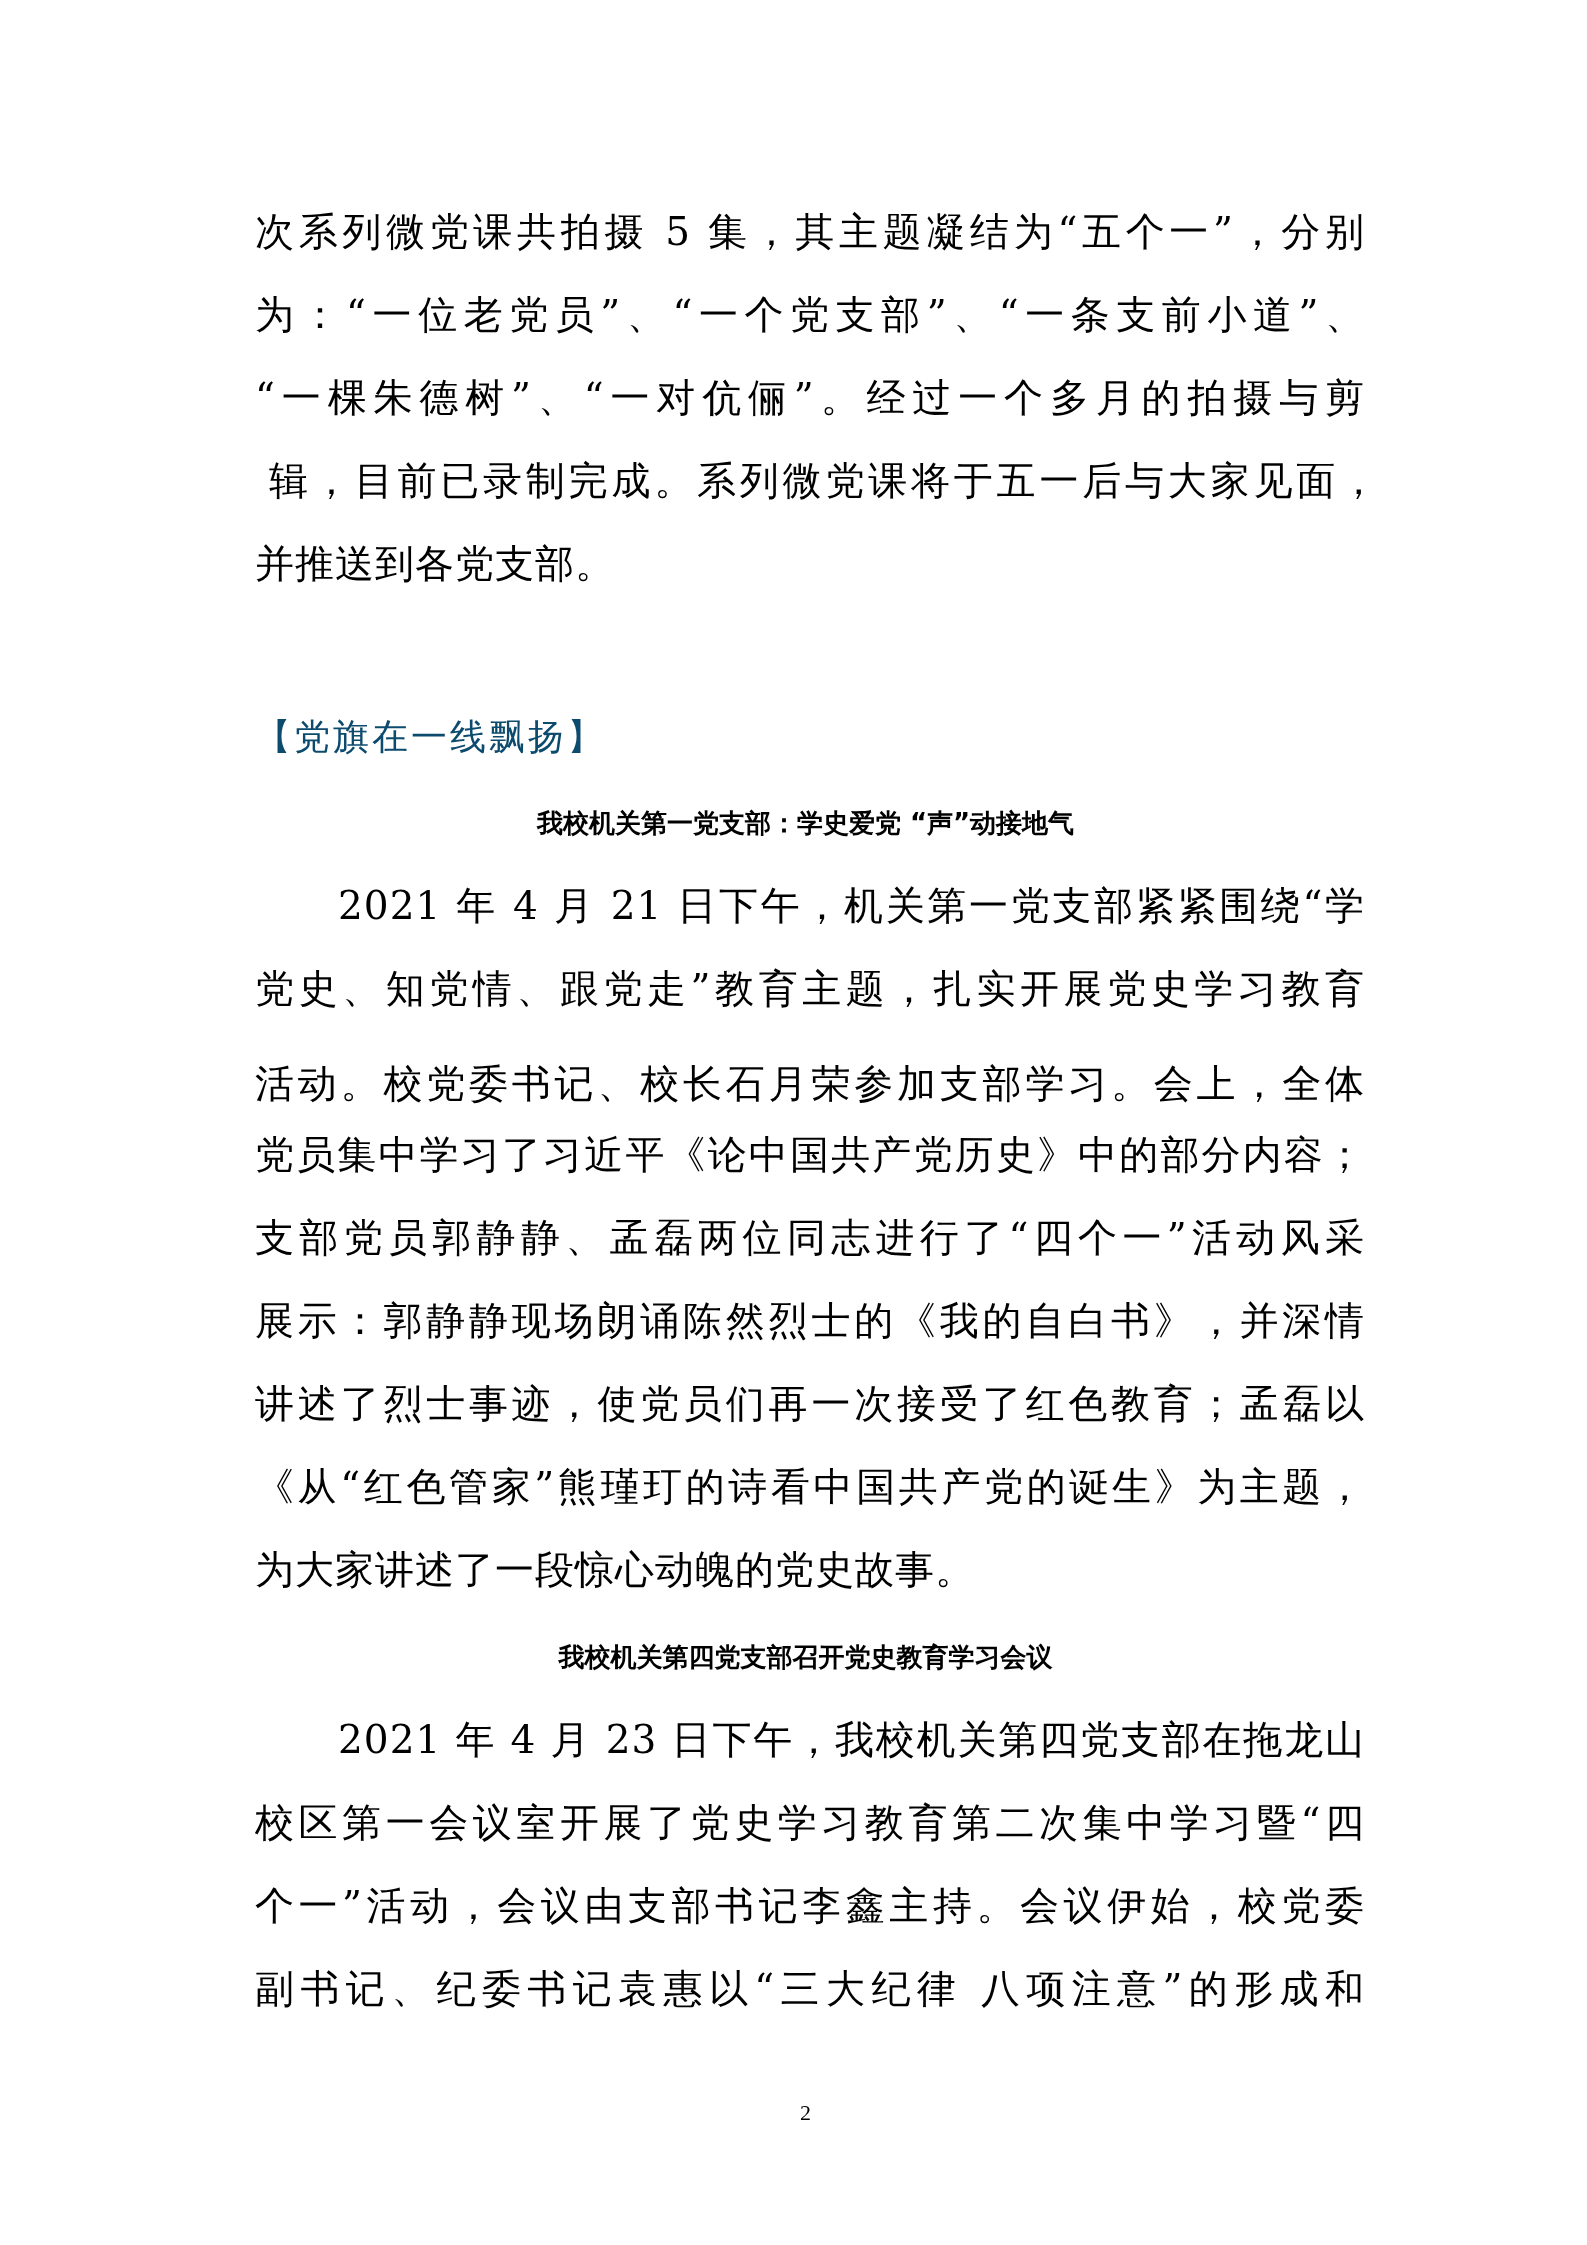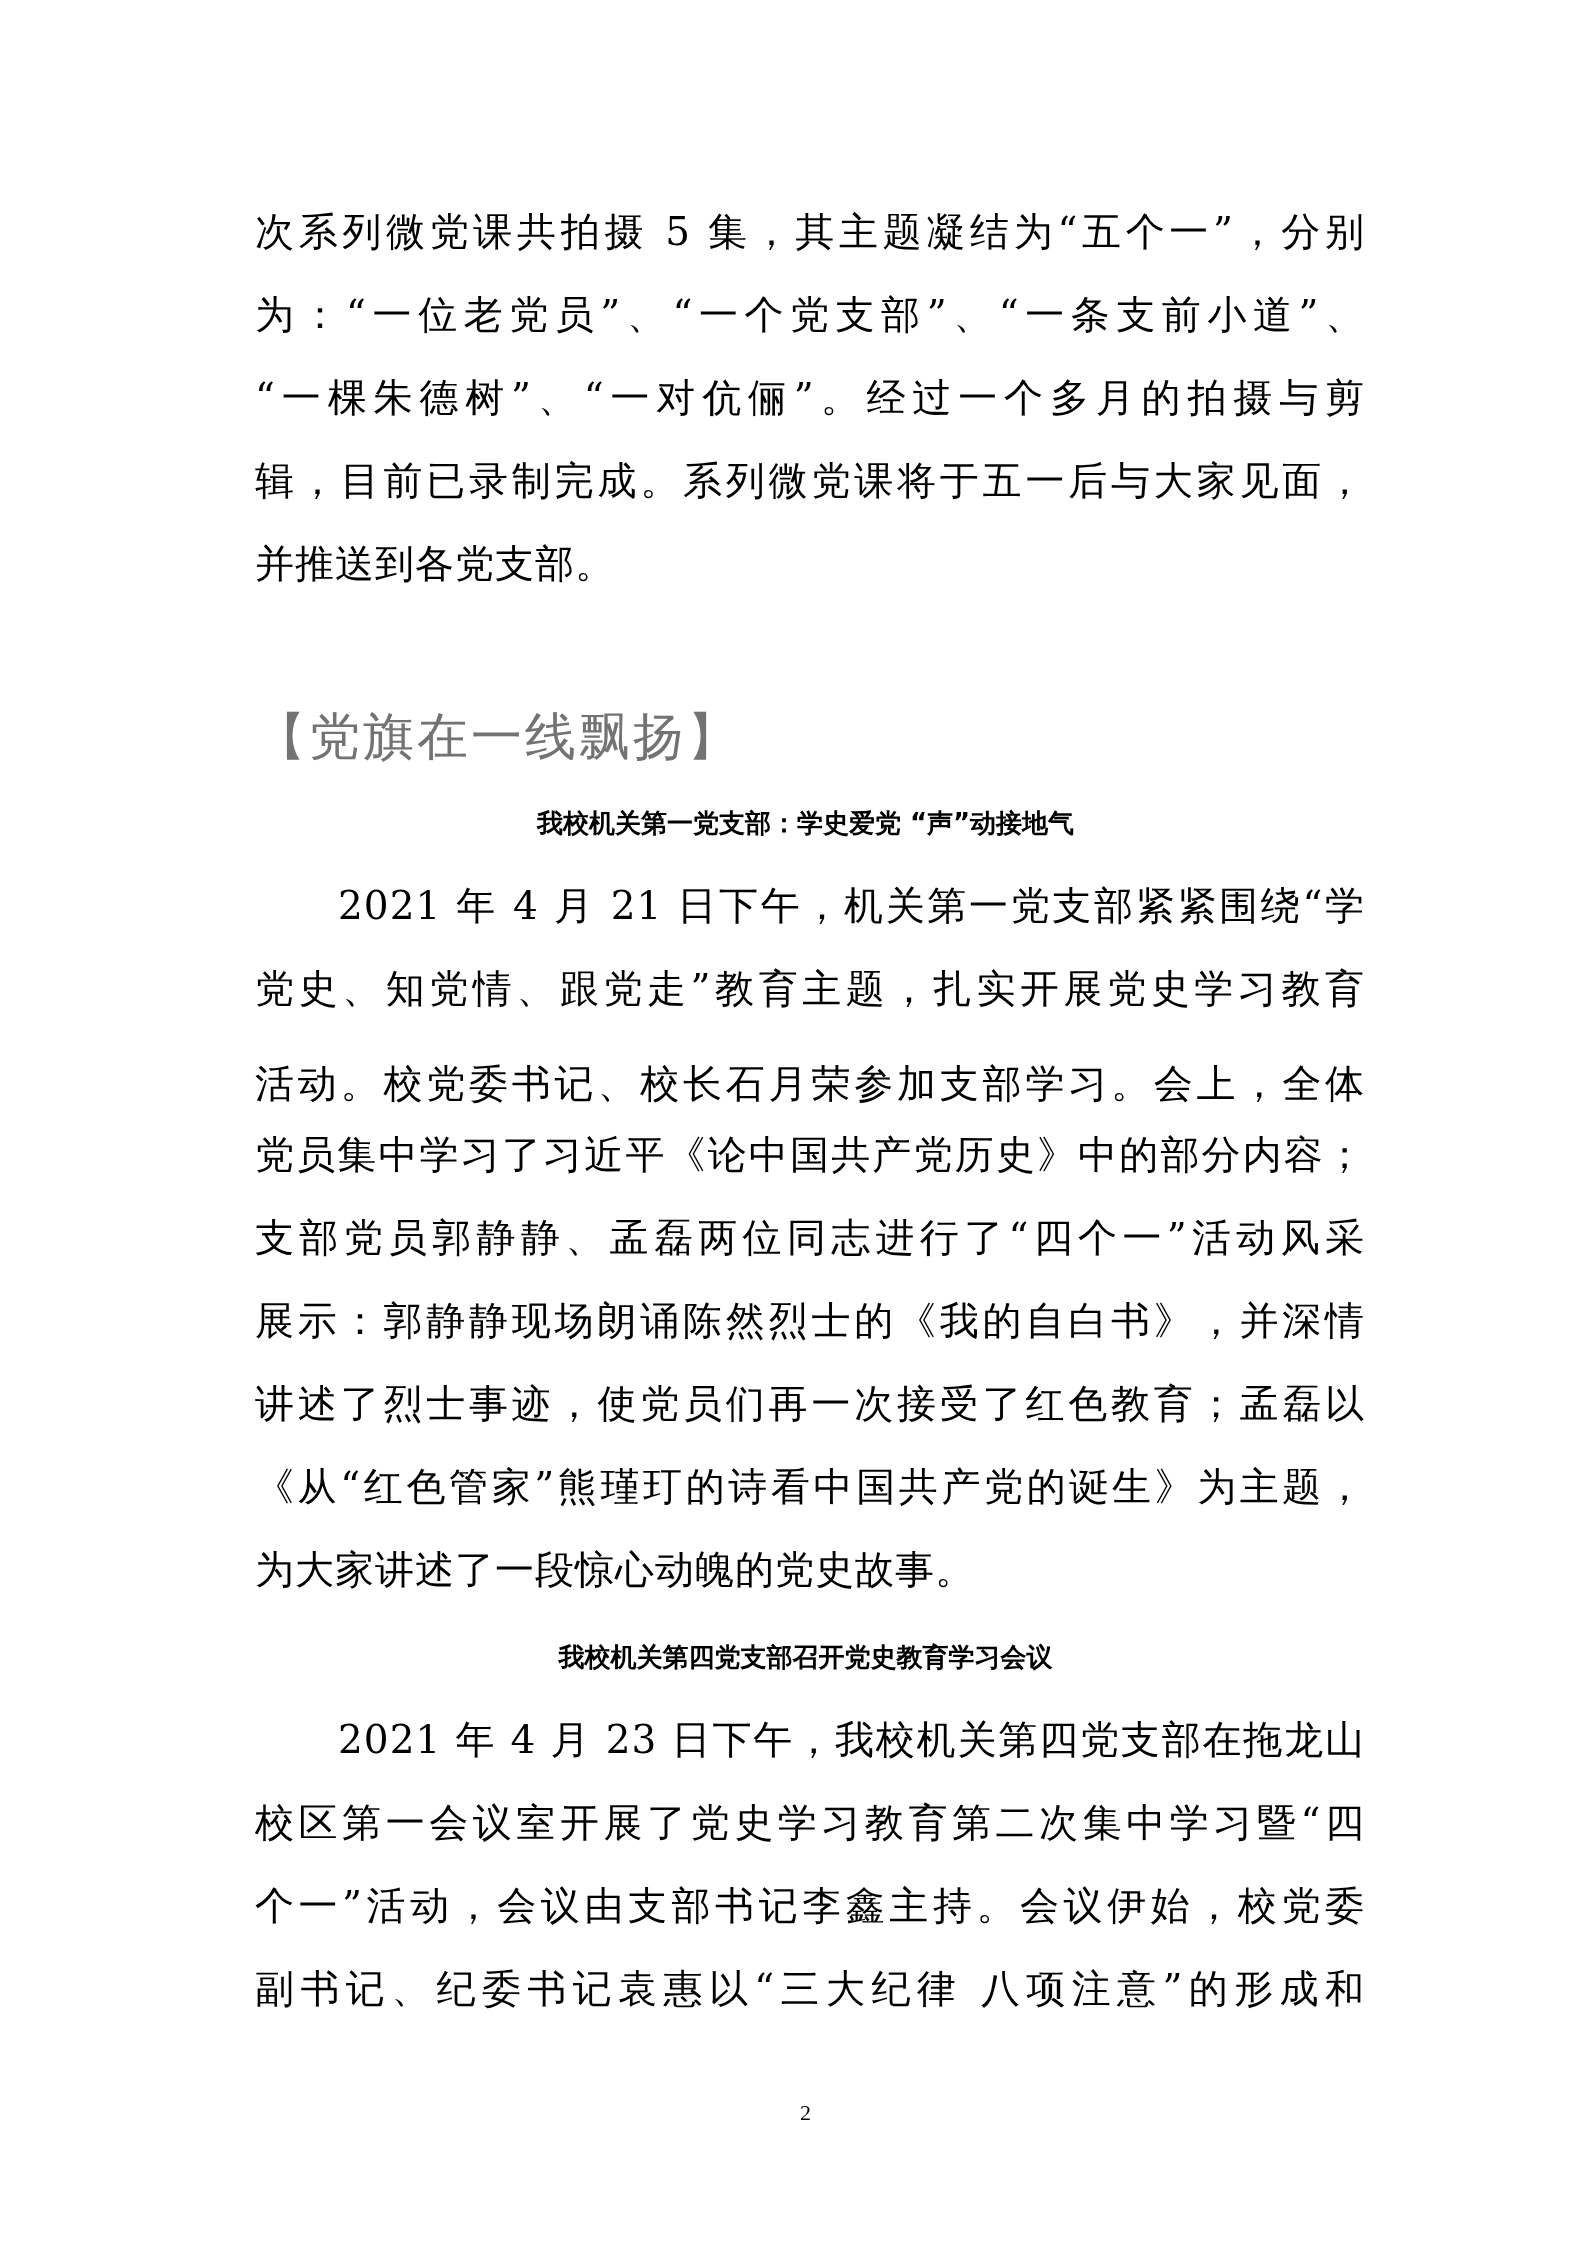--- a/index.html
+++ b/index.html
@@ -20,23 +20,23 @@
       letter-spacing: 1px;
     }
     .line.last { text-align-last: left; }
     .line.indent { left: 326px; width: 1027px; }
     .section-tag {
       position: absolute;
       left: 243px;
       top: 705px;
       height: 64px;
       font-family: Liberation Sans, sans-serif;
-      font-size: 51px;
+      font-size: 36px;
       line-height: 64px;
-      color: #737373;
+      color: #0c4a6e;
       white-space: nowrap;
       letter-spacing: 3px;
     }
     .subheading {
       position: absolute;
       left: 0;
       width: 1587px;
       text-align: center;
       font-family: "DejaVu Sans", "Liberation Sans", sans-serif;
       font-weight: bold;
@@ -60,21 +60,21 @@
   </style>
 </head>
 <body>
 
 <div class="page">
 
   <div>
     <div class="line" style="top:202px;">次系列微党课共拍摄 5 集，其主题凝结为“五个一”，分别</div>
     <div class="line" style="top:285px;">为：“一位老党员”、“一个党支部”、“一条支前小道”、</div>
     <div class="line" style="top:368px;">“一棵朱德树”、“一对伉俪”。经过一个多月的拍摄与剪</div>
-    <div class="line" style="top:451px;">辑，目前已录制完成。系列微党课将于五一后与大家见面，</div>
+    <div class="line" style="top:451px;margin-left:14px;">辑，目前已录制完成。系列微党课将于五一后与大家见面，</div>
     <div class="line last" style="top:534px;">并推送到各党支部。</div>
   </div>
 
   <div class="section-tag">【党旗在一线飘扬】</div>
 
   <div>
     <div class="subheading" style="top:793px;">我校机关第一党支部：学史爱党 “声”动接地气</div>
     <div class="line indent" style="top:876px;">2021 年 4 月 21 日下午，机关第一党支部紧紧围绕“学</div>
     <div class="line" style="top:959px;">党史、知党情、跟党走”教育主题，扎实开展党史学习教育</div>
     <div class="line" style="top:1042px;margin-top:12px;">活动。校党委书记、校长石月荣参加支部学习。会上，全体</div>

